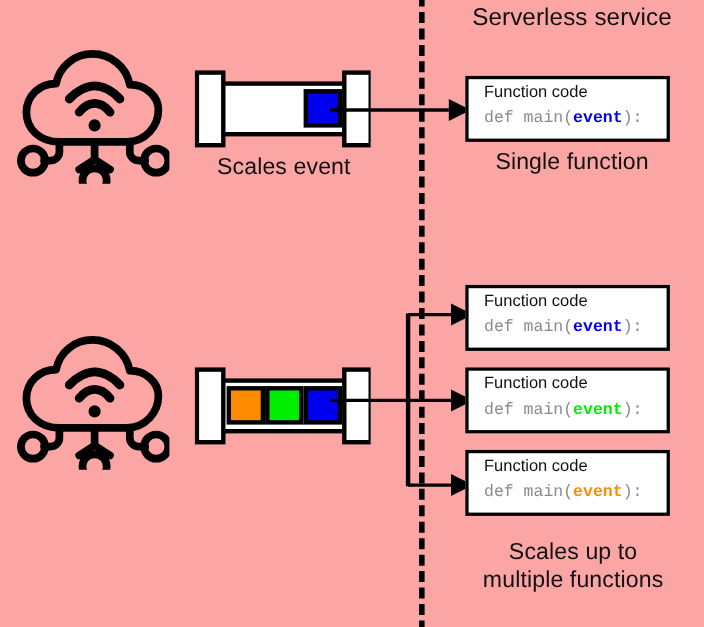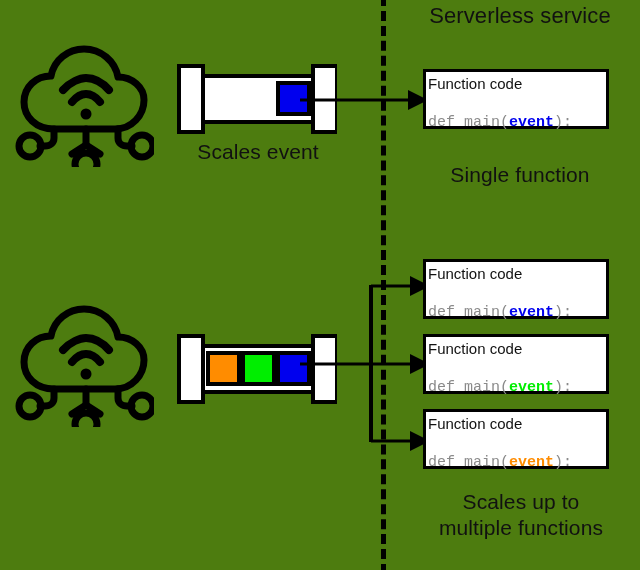--- a/index.html
+++ b/index.html
@@ -8,21 +8,21 @@
     background: #ffffff;
   }
   body {
     font-family: "Liberation Sans", sans-serif;
     color: #0a0a0a;
   }
   #canvas {
     position: relative;
     width: 640px;
     height: 570px;
-    background: #4d7c0f;
+    background: #fca5a5;
     overflow: hidden;
   }
   .abs { position: absolute; }
 
   
   .divider {
     left: 381px;
     top: -4px;
     width: 0;
     height: 578px;
@@ -46,21 +46,20 @@
   }
   .single-event-label {
     left: 163px;
     top: 139px;
     width: 190px;
   }
   .single-function-label {
     left: 420px;
     top: 135px;
     width: 200px;
-    margin-top: 27px;
   }
   .multi-event-label {
     left: 158px;
     top: 404px;
     width: 200px;
   }
   .scales-label {
     left: 402px;
     top: 489px;
     width: 238px;
@@ -80,34 +79,34 @@
   .arrow-single { left: 300px; top: 82px; width: 128px; height: 36px; }
   .arrow-branch { left: 300px; top: 268px; width: 130px; height: 190px; }
 
   
   .code-box {
     width: 186px;
     height: 60px;
     border: 3px solid #000000;
     background: #ffffff;
     box-sizing: border-box;
-    padding: 3px 0 0 2px;
+    padding: 3px 0 0 14px;
   }
   .code-box .fn-title {
     font-size: 15px;
     line-height: 18px;
     color: #111111;
     font-family: "Liberation Sans", sans-serif;
   }
   .code-box .code-line {
     font-family: "Liberation Mono", monospace;
     font-size: 15px;
     line-height: 20px;
     color: #8a8a8a;
-    margin-top: 20px;
+    margin-top: 5px;
     white-space: pre;
   }
   .code-line .ev { font-weight: bold; }
 
   .box-1 { left: 423px; top: 69px; }
   .box-2 { left: 423px; top: 259px; }
   .box-3 { left: 423px; top: 334px; }
   .box-4 { left: 423px; top: 409px; }
 </style>
 </head>

